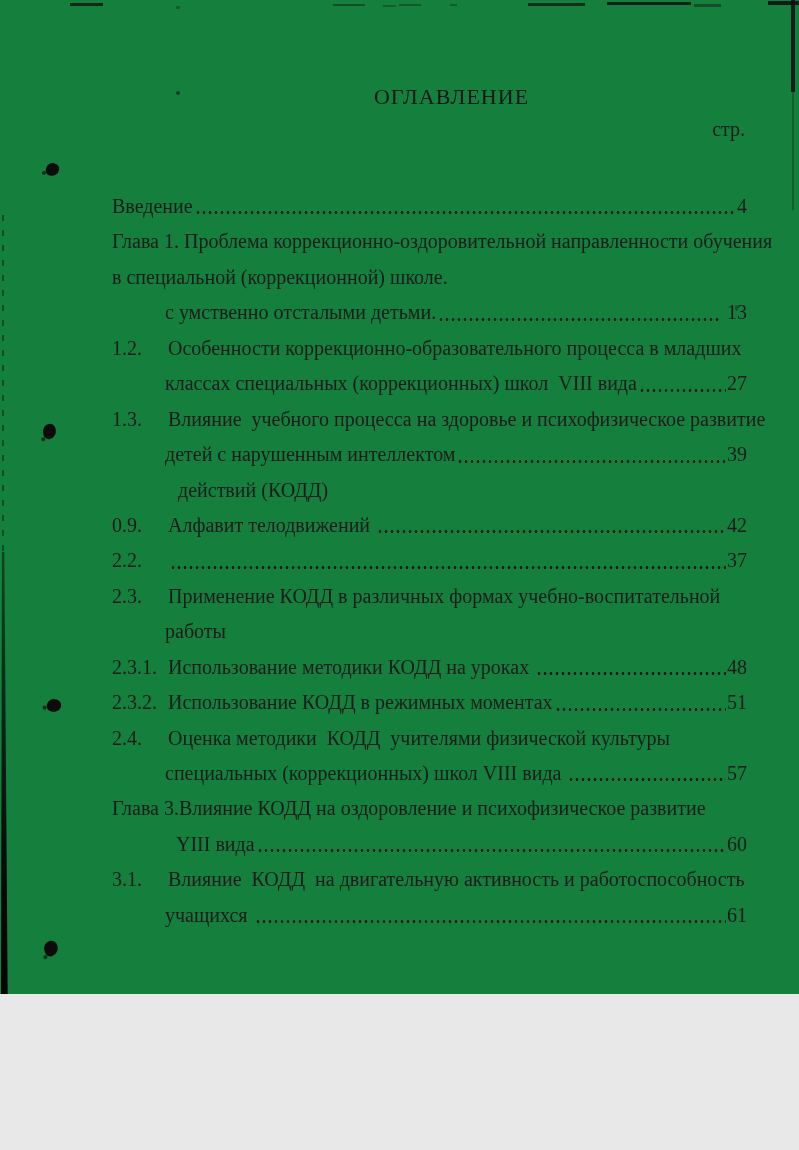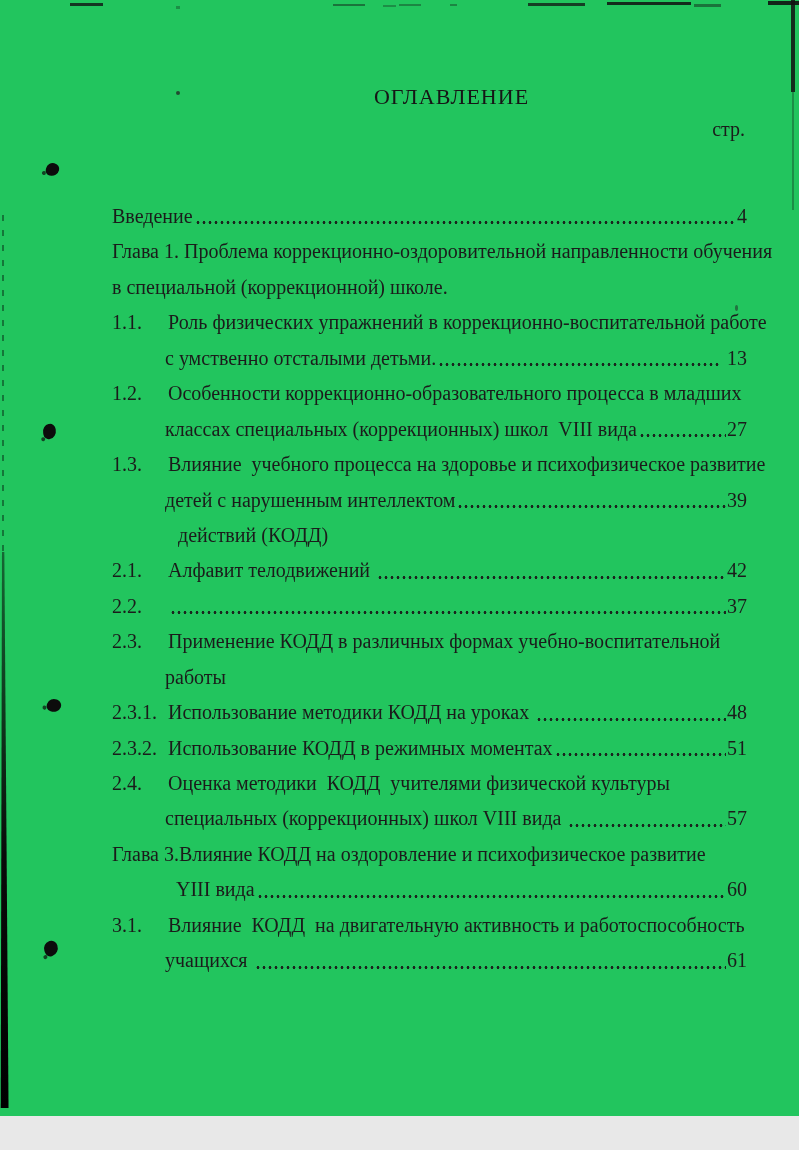--- a/index.html
+++ b/index.html
@@ -1,36 +1,36 @@
 <!DOCTYPE html>
 <html><head>
 <meta charset="utf-8">
 <style>
   html,body{margin:0;padding:0;background:#e8e8e8;}
   .page{
     position:relative;
-    width:799px;height:1116px;
-    background:#22c55e;
+    width:799px;height:994px;
+    background:#15803d;
     overflow:hidden;
     font-family:"Liberation Serif","DejaVu Serif",serif;
     color:#1b1b1b;
   }
   .title{
     position:absolute;top:84px;left:0;width:100%;
     box-sizing:border-box;padding-left:104px;
     text-align:center;
     font-size:22px;letter-spacing:1px;
     color:#161616;
   }
   .str{
     position:absolute;top:118px;right:54px;
     font-size:20px;
   }
   .toc{
-    position:absolute;left:112px;right:52px;top:199px;
+    position:absolute;left:112px;right:52px;top:189px;
   }
   .toc-line{
     display:flex;align-items:baseline;
     height:35.45px;line-height:35.45px;
     font-size:20px;white-space:pre;
   }
   .toc-line .num{flex:0 0 56px;}
   .toc-line .txt{flex:0 0 auto;}
   .toc-line.cont{padding-left:53px;}
   .toc-line.cont2{padding-left:66px;text-align:right;}
@@ -92,28 +92,27 @@
 
 <div class="page">
 
   <div class="title">ОГЛАВЛЕНИЕ</div>
   <div class="str">стр.</div>
 
   <div class="toc" id="toc">
       <div class="toc-line plain"><span class="txt">Введение</span><span class="leader"></span><span class="pg">4</span></div>
       <div class="toc-line plain"><span class="txt">Глава 1. Проблема коррекционно-оздоровительной направленности обучения</span></div>
       <div class="toc-line plain"><span class="txt">в специальной (коррекционной) школе.</span></div>
-      <div class="toc-line num"><span class="num">1.1.</span><span class="txt">Роль физических упражнений в коррекционно-воспитательной работе</span></div>
       <div class="toc-line cont"><span class="txt">с умственно отсталыми детьми.</span><span class="leader"></span><span class="pg"> 13</span></div>
       <div class="toc-line num"><span class="num">1.2.</span><span class="txt">Особенности коррекционно-образовательного процесса в младших</span></div>
       <div class="toc-line cont"><span class="txt">классах специальных (коррекционных) школ  VIII вида</span><span class="leader"></span><span class="pg">27</span></div>
       <div class="toc-line num"><span class="num">1.3.</span><span class="txt">Влияние  учебного процесса на здоровье и психофизическое развитие</span></div>
       <div class="toc-line cont"><span class="txt">детей с нарушенным интеллектом</span><span class="leader"></span><span class="pg">39</span></div>
       <div class="toc-line cont2"><span class="txt">действий (КОДД)</span></div>
-      <div class="toc-line num"><span class="num">2.1.</span><span class="txt">Алфавит телодвижений </span><span class="leader"></span><span class="pg">42</span></div>
+      <div class="toc-line num"><span class="num">0.9.</span><span class="txt">Алфавит телодвижений </span><span class="leader"></span><span class="pg">42</span></div>
       <div class="toc-line num"><span class="num">2.2.</span><span class="leader"></span><span class="pg">37</span></div>
       <div class="toc-line num"><span class="num">2.3.</span><span class="txt">Применение КОДД в различных формах учебно-воспитательной</span></div>
       <div class="toc-line cont"><span class="txt">работы</span></div>
       <div class="toc-line num"><span class="num">2.3.1.</span><span class="txt">Использование методики КОДД на уроках </span><span class="leader"></span><span class="pg">48</span></div>
       <div class="toc-line num"><span class="num">2.3.2.</span><span class="txt">Использование КОДД в режимных моментах</span><span class="leader"></span><span class="pg">51</span></div>
       <div class="toc-line num"><span class="num">2.4.</span><span class="txt">Оценка методики  КОДД  учителями физической культуры</span></div>
       <div class="toc-line cont"><span class="txt">специальных (коррекционных) школ VIII вида </span><span class="leader"></span><span class="pg">57</span></div>
       <div class="toc-line plain"><span class="txt">Глава 3.Влияние КОДД на оздоровление и психофизическое развитие</span></div>
       <div class="toc-line cont3"><span class="txt">YIII вида</span><span class="leader"></span><span class="pg">60</span></div>
       <div class="toc-line num"><span class="num">3.1.</span><span class="txt">Влияние  КОДД  на двигательную активность и работоспособность</span></div>

